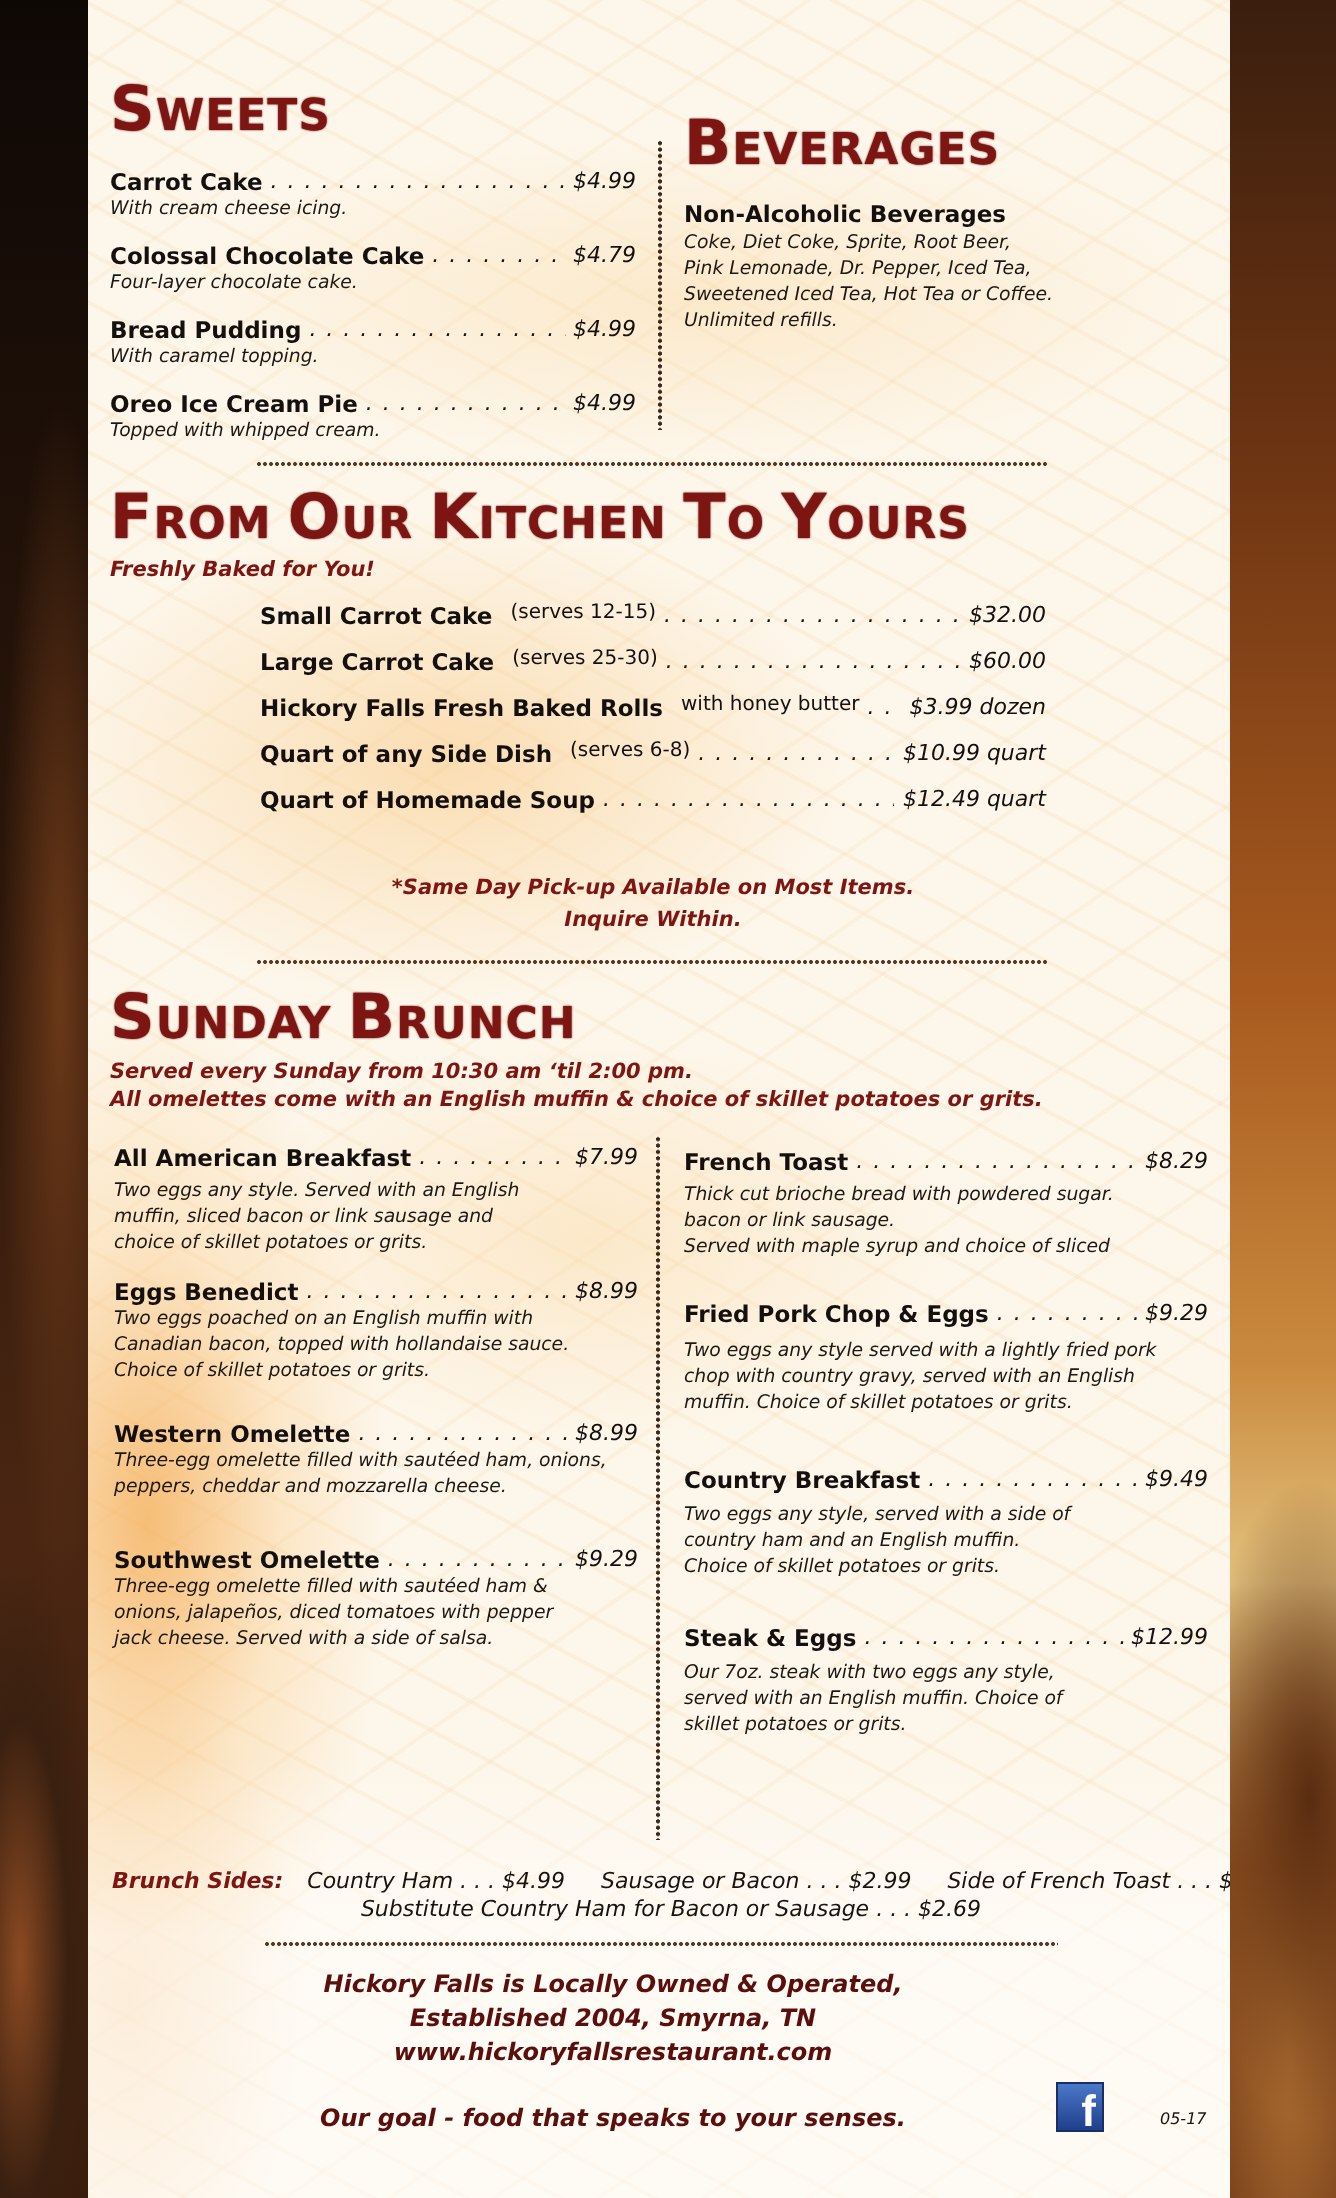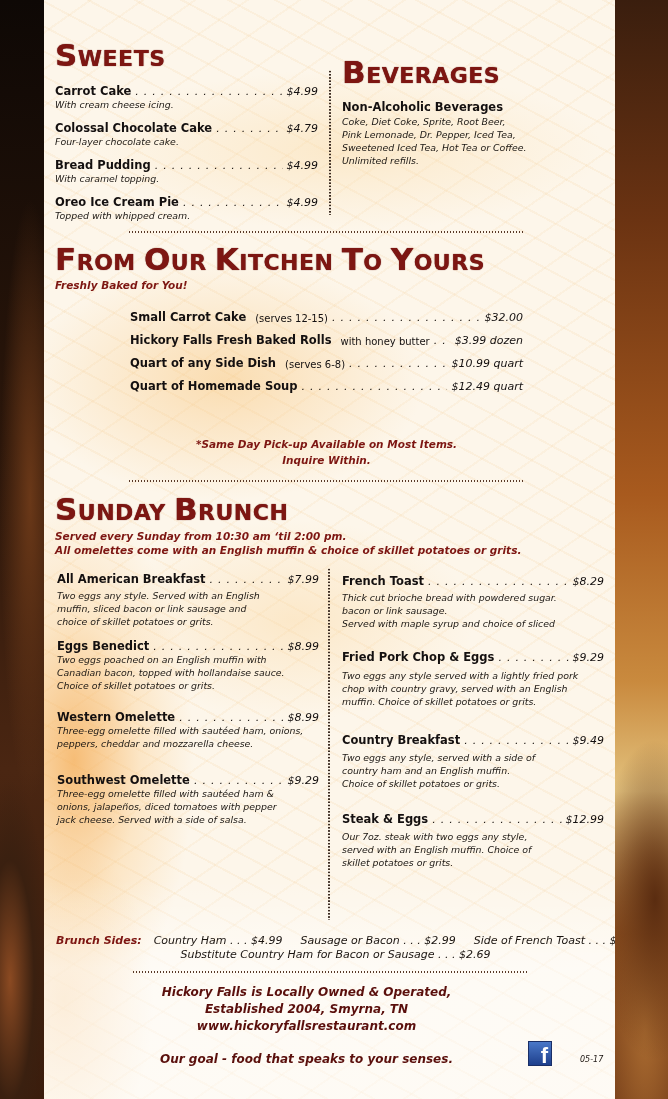--- a/index.html
+++ b/index.html
@@ -48,21 +48,21 @@
     font-family: "DejaVu Sans", sans-serif;
     font-weight: bold;
     color: #7d1612;
     font-variant: small-caps;
     letter-spacing: 0.5px;
     text-shadow: 0 0 1px #5a0c08;
     line-height: 1;
   }
   .heading .cap { font-size: 31px; }
   .item-row {
-    display: flex; align-items: flex-end; white-space: nowrap;
+    display: flex; align-items: flex-start; white-space: nowrap;
     font-family: "DejaVu Sans", sans-serif; color: #141010;
   }
   .item-name { font-weight: bold; font-size: 11.5px; }
   .item-note { font-size: 10px; margin-left: 9px; }
   .leader {
     flex: 1; overflow: hidden; margin: 0 4px;
     font-size: 11px; letter-spacing: 3.4px; color: #1a1410;
     font-style: italic;
   }
   .leader::before { content: ". . . . . . . . . . . . . . . . . . . . . . . . . . . . . . . . . . . . . . . . . . . . . . . . . . . . . . . . . . . . . . . . . . . . . . . . . . . . . . . ."; letter-spacing: 0; word-spacing: 1.5px; }
@@ -175,20 +175,26 @@
   <div class="abs sub-red" style="left:11px; top:279px;">Freshly Baked for You!</div>
 
   <div class="abs" style="left:86px; top:301px; width:393px;">
     <div class="item-row" style="height:23px;">
         <span class="item-name">Small Carrot Cake</span>
         <span class="item-note">(serves 12-15)</span>
         <span class="leader"></span>
         <span class="price">$32.00</span>
       </div>
     <div class="item-row" style="height:23px;">
+        <span class="item-name">Large Carrot Cake</span>
+        <span class="item-note">(serves 25-30)</span>
+        <span class="leader"></span>
+        <span class="price">$60.00</span>
+      </div>
+    <div class="item-row" style="height:23px;">
         <span class="item-name">Hickory Falls Fresh Baked Rolls</span>
         <span class="item-note">with honey butter</span>
         <span class="leader"></span>
         <span class="price">$3.99 dozen</span>
       </div>
     <div class="item-row" style="height:23px;">
         <span class="item-name">Quart of any Side Dish</span>
         <span class="item-note">(serves 6-8)</span>
         <span class="leader"></span>
         <span class="price">$10.99 quart</span>

